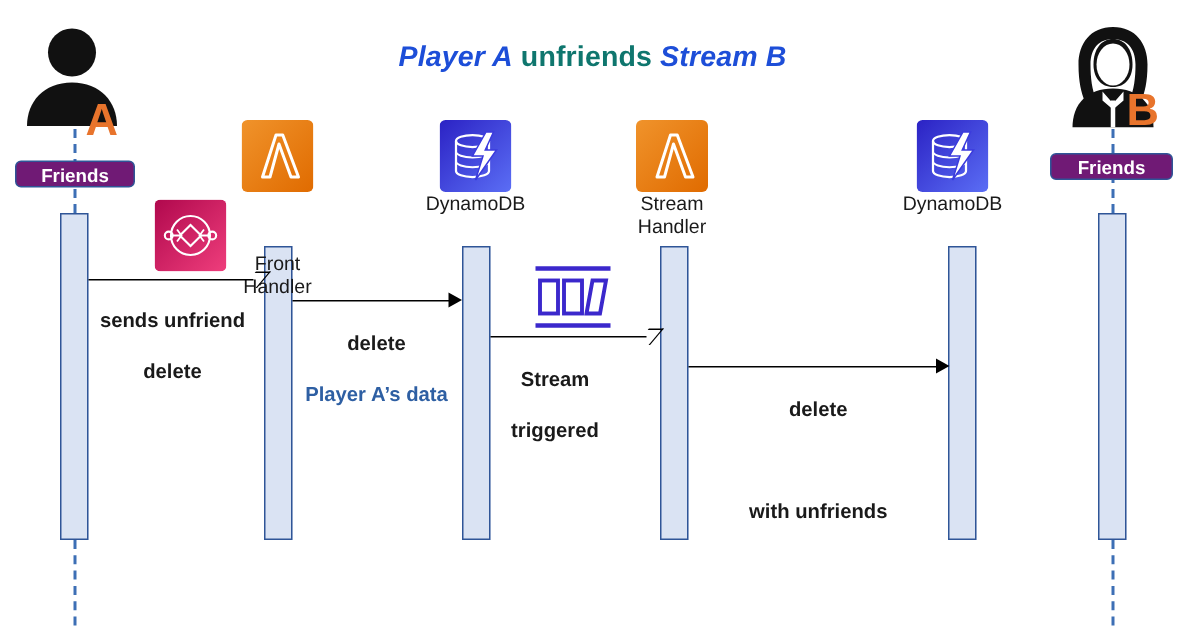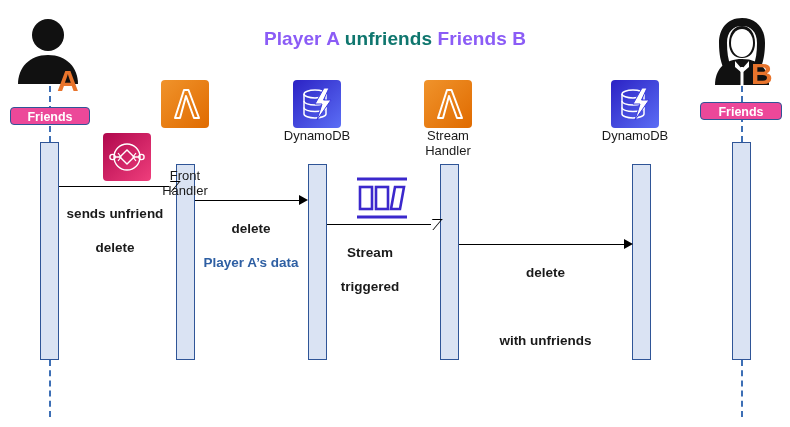--- a/index.html
+++ b/index.html
@@ -24,21 +24,21 @@
     left: 0;
     top: 28px;
     width: 790px;
     text-align: center;
     font-size: 19px;
     font-weight: bold;
     color: #1f1f1f;
     letter-spacing: 0.1px;
     white-space: nowrap;
   }
-  #diagram-title .blue { color: #8b5cf6; }
+  #diagram-title .blue { color: #1d4ed8; font-style: italic; }
   #diagram-title .blk  { color: #0f766e; }
 
   
   .lifeline-dash {
     position: absolute;
     width: 0;
     border-left: 2px dashed #3d6fb5;
   }
 
   
@@ -47,21 +47,21 @@
     background: #dae3f3;
     border: 1.5px solid #2f5597;
     box-sizing: border-box;
   }
 
   
   .friends-badge {
     position: absolute;
     height: 18px;
     line-height: 18px;
-    background: #ec4899;
+    background: #701a75;
     border: 1px solid #2f5597;
     border-radius: 4px;
     color: #ffffff;
     font-size: 12.5px;
     font-weight: bold;
     text-align: center;
     box-sizing: border-box;
   }
 
   
@@ -128,21 +128,21 @@
 
   
   .streams-icon { position: absolute; }
 </style>
 </head>
 <body>
 
 <div id="canvas">
 
   <div id="diagram-title">
-    <span class="blue">Player A</span><span class="blk"> unfriends </span><span class="blue">Friends B</span>
+    <span class="blue">Player A</span><span class="blk"> unfriends </span><span class="blue">Stream B</span>
   </div>
 
   <div class="lifeline-dash" style="left:49px; top:86px; height:56px;"></div>
   <div class="lifeline-dash" style="left:49px; top:360px; height:57px;"></div>
 
   <div class="lifeline-dash" style="left:741px; top:86px; height:56px;"></div>
   <div class="lifeline-dash" style="left:741px; top:360px; height:57px;"></div>
 
   <div class="activation" style="left:40px; top:142px; width:19px; height:218px;"></div>
   <div class="activation" style="left:176px; top:164px; width:19px; height:196px;"></div>

